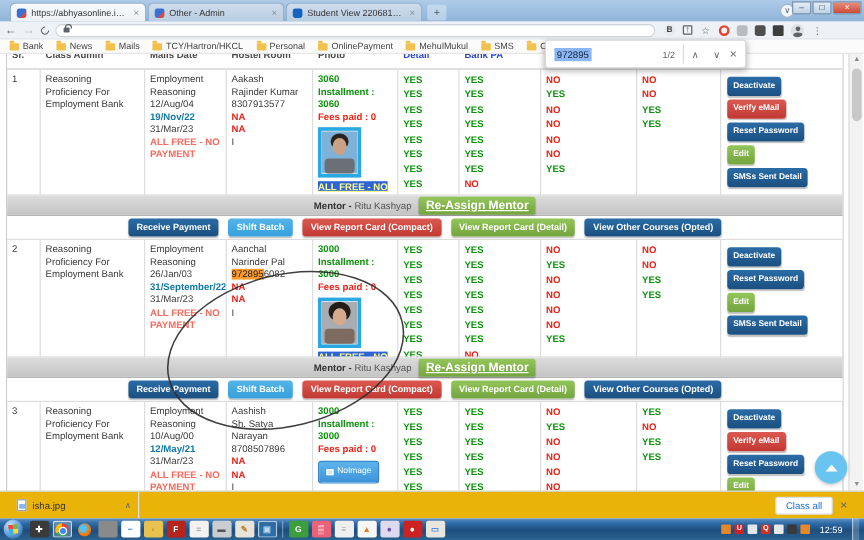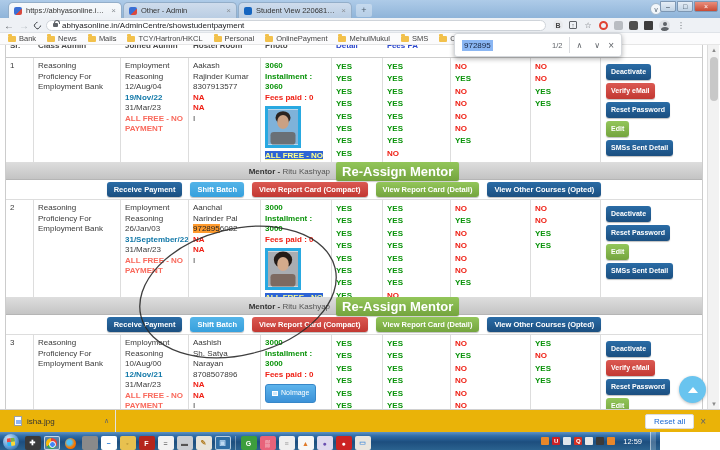--- a/index.html
+++ b/index.html
@@ -98,22 +98,22 @@
   .btncell { padding-top:6px; padding-left:5px; }
   .sbtn { display:table; font-size:7px; font-weight:bold; color:#fff; padding:2.5px 5px;
     border-radius:3px; margin-bottom:3.5px; box-shadow:0 1px 1px rgba(0,0,0,.25); }
   .b-navy { background:linear-gradient(#2a6ca6,#1b4f80); }
   .b-red { background:linear-gradient(#db5952,#c23832); }
   .b-green { background:linear-gradient(#93c65a,#74a43e); }
   .b-sky { background:linear-gradient(#54b4e8,#36a0dd); }
   .mrow { height:17px; background:linear-gradient(#dcdcdc,#c4c4c4); border-bottom:1px solid #b5b5b5;
     display:flex; align-items:center; justify-content:center; gap:6px; font-size:8px; color:#555; }
   .mrow b { color:#333; }
-  .gbtn { font-size:13px; font-weight:bold; color:#fff; background:linear-gradient(#93c65a,#74a43e);
-    padding:2px 6px; border-radius:2px; box-shadow:0 1px 1px rgba(0,0,0,.2); }
+  .gbtn { font-size:10px; font-weight:bold; color:#fff; background:linear-gradient(#93c65a,#74a43e);
+    padding:2px 6px; border-radius:2px; box-shadow:0 1px 1px rgba(0,0,0,.2);text-decoration:underline; }
   .arow { height:20px; display:flex; align-items:center; justify-content:center; gap:8px;
     border-bottom:1px solid #ddd; background:#fff; }
   .abtn { font-size:7.5px; font-weight:bold; color:#fff; padding:3px 7px; border-radius:3px;
     box-shadow:0 1px 1px rgba(0,0,0,.25); white-space:nowrap; }
 
   
   .annot { position:absolute; left:0; top:0; z-index:8; pointer-events:none; }
 
   
   .sbar { position:absolute; left:707px; top:0; width:12px; height:364px; background:#f2f2f2; border-left:1px solid #dcdcdc; }
@@ -129,22 +129,22 @@
   .dlitem { display:flex; align-items:center; gap:5px; padding:2px 6px; border-right:1px solid #e2e2e2; height:100%; width:108px; }
   .fileic { width:8px; height:10px; background:#fff; border:1px solid #9aa0a6; position:relative; }
   .fileic::after { content:""; position:absolute; left:1px; bottom:1px; width:5px; height:4px; background:#8ab4f8; }
   .dlname { font-size:8px; color:#333; flex:1; }
   .dlchev { font-size:7px; color:#5f6368; }
   .showall { margin-left:auto; font-size:8px; color:#1967d2; border:1px solid #dadce0; background:#fff;
     padding:2px 8px; border-radius:2px; }
   .dlx { font-size:10px; color:#5f6368; padding:0 6px; }
 
   
-  .taskbar { position:absolute; left:0; top:432px; width:660px; height:18px;
-    background:linear-gradient(#5f93c4 0%,#2f6ca8 22%,#1d4e7e 55%,#2b628f 100%); display:flex; align-items:flex-end; }
+  .taskbar { position:absolute; left:0; top:432px; width:720px; height:18px;
+    background:linear-gradient(#5f93c4 0%,#2f6ca8 22%,#1d4e7e 55%,#2b628f 100%); display:flex; align-items:center; }
   .orb { width:16px; height:16px; border-radius:50%; margin:0 4px 0 3px;
     background:radial-gradient(circle at 35% 30%, #cfe6f8, #5b9bd5 55%, #1d4e7e); display:flex; align-items:center; justify-content:center; }
   .flag4 { width:8px; height:8px; display:grid; grid-template-columns:4px 4px; transform:rotate(-6deg); border-radius:1px; overflow:hidden; }
   .flag4 i:nth-child(1){background:#e44;} .flag4 i:nth-child(2){background:#7cb342;}
   .flag4 i:nth-child(3){background:#29b6f6;} .flag4 i:nth-child(4){background:#fdd835;}
   .tk { width:16px; height:14px; margin:0 1.5px; border-radius:2px; display:flex; align-items:center; justify-content:center;
     font-size:7px; font-weight:bold; color:#fff; }
   .tk.active { box-shadow:inset 0 0 0 1px rgba(255,255,255,.65); background:rgba(255,255,255,.22); }
   .tk-divider { width:1px; height:14px; background:rgba(255,255,255,.35); margin:0 3px; }
   .chrome-ball { width:11px; height:11px; border-radius:50%;
@@ -189,21 +189,20 @@
       <div class="winbtn close">×</div>
     </div>
   </div>
 
   <div class="toolbar">
     <span class="navic">←</span>
     <span class="navic fwd">→</span>
     <span class="reload"></span>
     <div class="urlbar">
       <span class="lock"></span>
-      <span class="url">abhyasonline.in/AdminCentre/showstudentpayment</span>
     </div>
     <div class="ticons">
       <span class="ic ic-b">B</span>
       <span class="ic ic-share">↑</span>
       <span class="ic">☆</span>
       <span class="ic ic-red"></span>
       <span class="ic ic-gray"></span>
       <span class="ic ic-dark1"></span>
       <span class="ic ic-dark2"></span>
       <span class="avatar"></span>
@@ -241,25 +240,25 @@
     <span class="find-btn">∧</span>
     <span class="find-btn">∨</span>
     <span class="find-x">×</span>
   </div>
 
   <div class="viewport">
     <div class="tbl">
       <div class="grid thead" id="thead">
           <div class="th"><span>Sr.</span></div>
           <div class="th"><span>Class Admin</span></div>
-          <div class="th"><span>Joined Admin</span></div>
+          <div class="th"><span>Mails Date</span></div>
           <div class="th"><span>Hostel Room</span></div>
           <div class="th"><span>Photo</span></div>
           <div class="th link"><span>Detail</span></div>
-          <div class="th link"><span>Fees PA</span></div>
+          <div class="th link"><span>Bank PA</span></div>
           <div class="th"><span></span></div>
           <div class="th"><span></span></div>
           <div class="th"><span></span></div>
         </div>
       <div id="rows">
   <div class="grid" style="height:105px;">
     <div class="c">1</div>
     <div class="c">Reasoning Proficiency For Employment Bank</div>
     <div class="c">Employment Reasoning<br>
       12/Aug/04<br><span class="b-blue">19/Nov/22</span><br>31/Mar/23<br>
@@ -398,21 +397,21 @@
     <span class="abtn b-navy">Receive Payment</span>
             <span class="abtn b-sky">Shift Batch</span>
             <span class="abtn b-red">View Report Card (Compact)</span>
             <span class="abtn b-green">View Report Card (Detail)</span>
             <span class="abtn b-navy">View Other Courses (Opted)</span>
   </div>
   <div class="grid" style="height:120px;">
     <div class="c">3</div>
     <div class="c">Reasoning Proficiency For Employment Bank</div>
     <div class="c">Employment Reasoning<br>
-      10/Aug/00<br><span class="b-blue">12/Nov/21</span><br>31/Mar/23<br>
+      10/Aug/00<br><span class="b-blue">12/May/21</span><br>31/Mar/23<br>
       <span class="note">ALL FREE - NO PAYMENT</span></div>
     <div class="c">Aashish<br>Sh. Satya Narayan<br>
       8708507896<span class="hl"></span><br>
       <span class="red-b">NA</span><br><span class="red-b">NA</span><br>I</div>
     <div class="c">
       <span class="green-b">3000 Installment : 3000</span><br><span class="red-b">Fees paid : 0</span><br>
       <div class="noimg">
               <span class="noimg-ic"></span>NoImage</div>
       <div class="selwrap"><span class="sel">ALL FREE - NO PAYMENT</span></div></div>
     <div class="c flagcell">
@@ -470,21 +469,21 @@
         <span class="tri"></span>
       </div>
   </div>
 
   <div class="dlbar">
     <div class="dlitem">
       <span class="fileic"></span>
       <span class="dlname">isha.jpg</span>
       <span class="dlchev">∧</span>
     </div>
-    <div class="showall">Reset all</div>
+    <div class="showall">Class all</div>
     <div class="dlx">×</div>
   </div>
 
   <div class="taskbar">
     <div class="orb">
       <span class="flag4">
           <i></i>
           <i></i>
           <i></i>
           <i></i>

